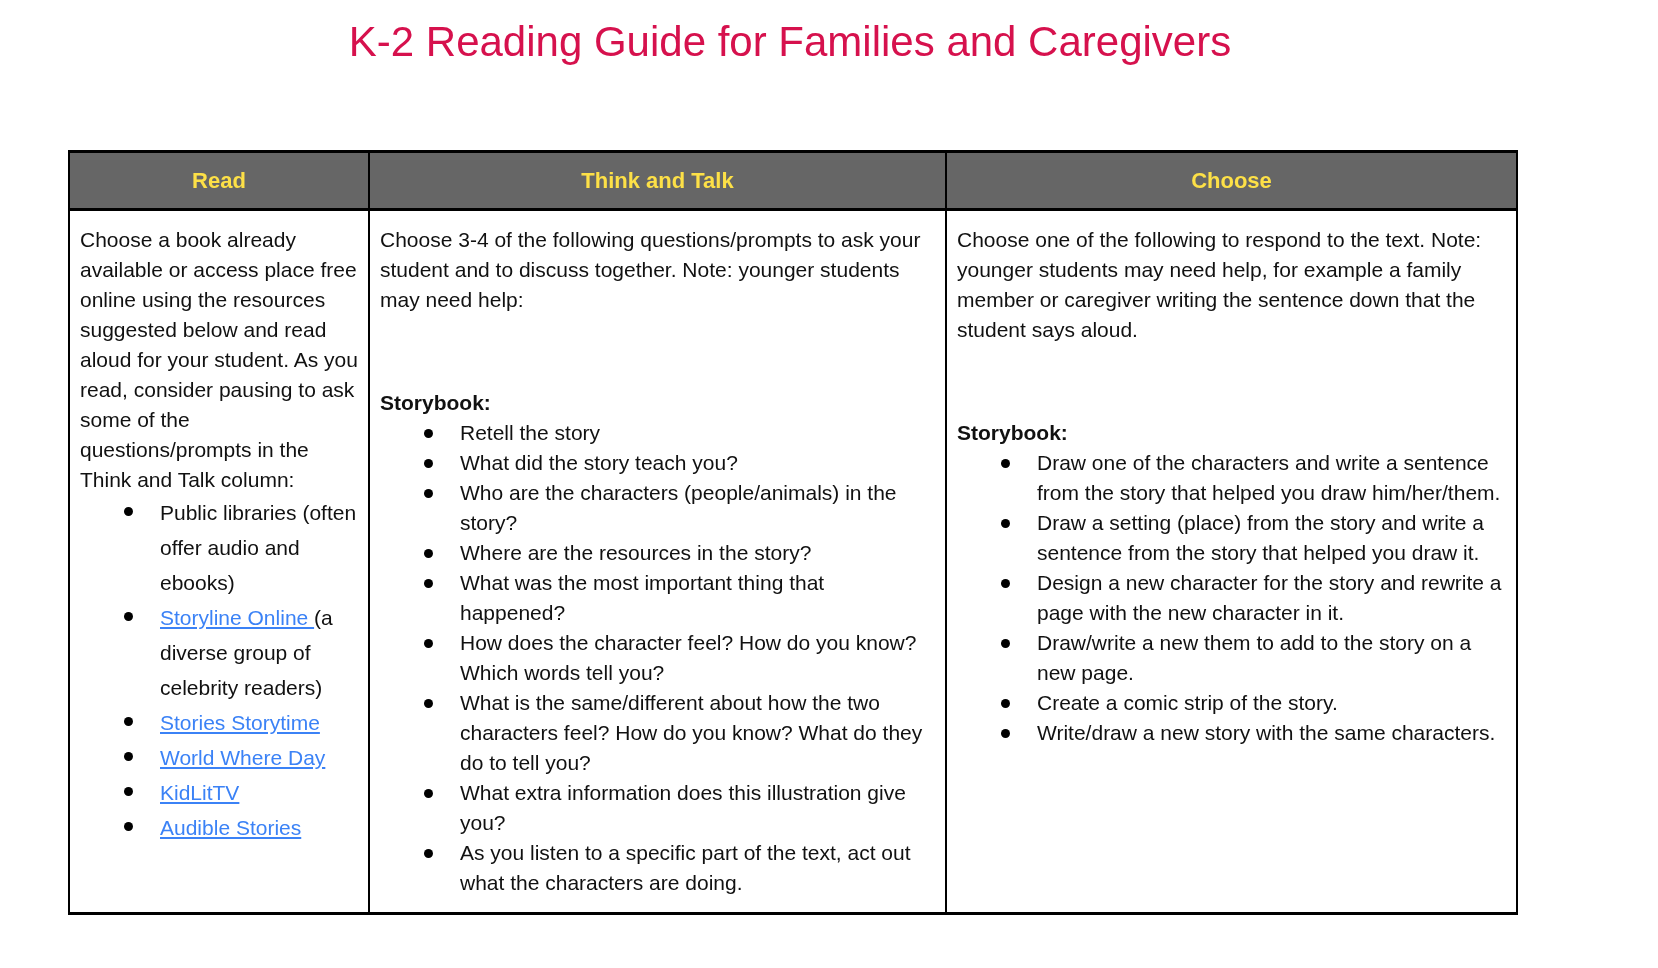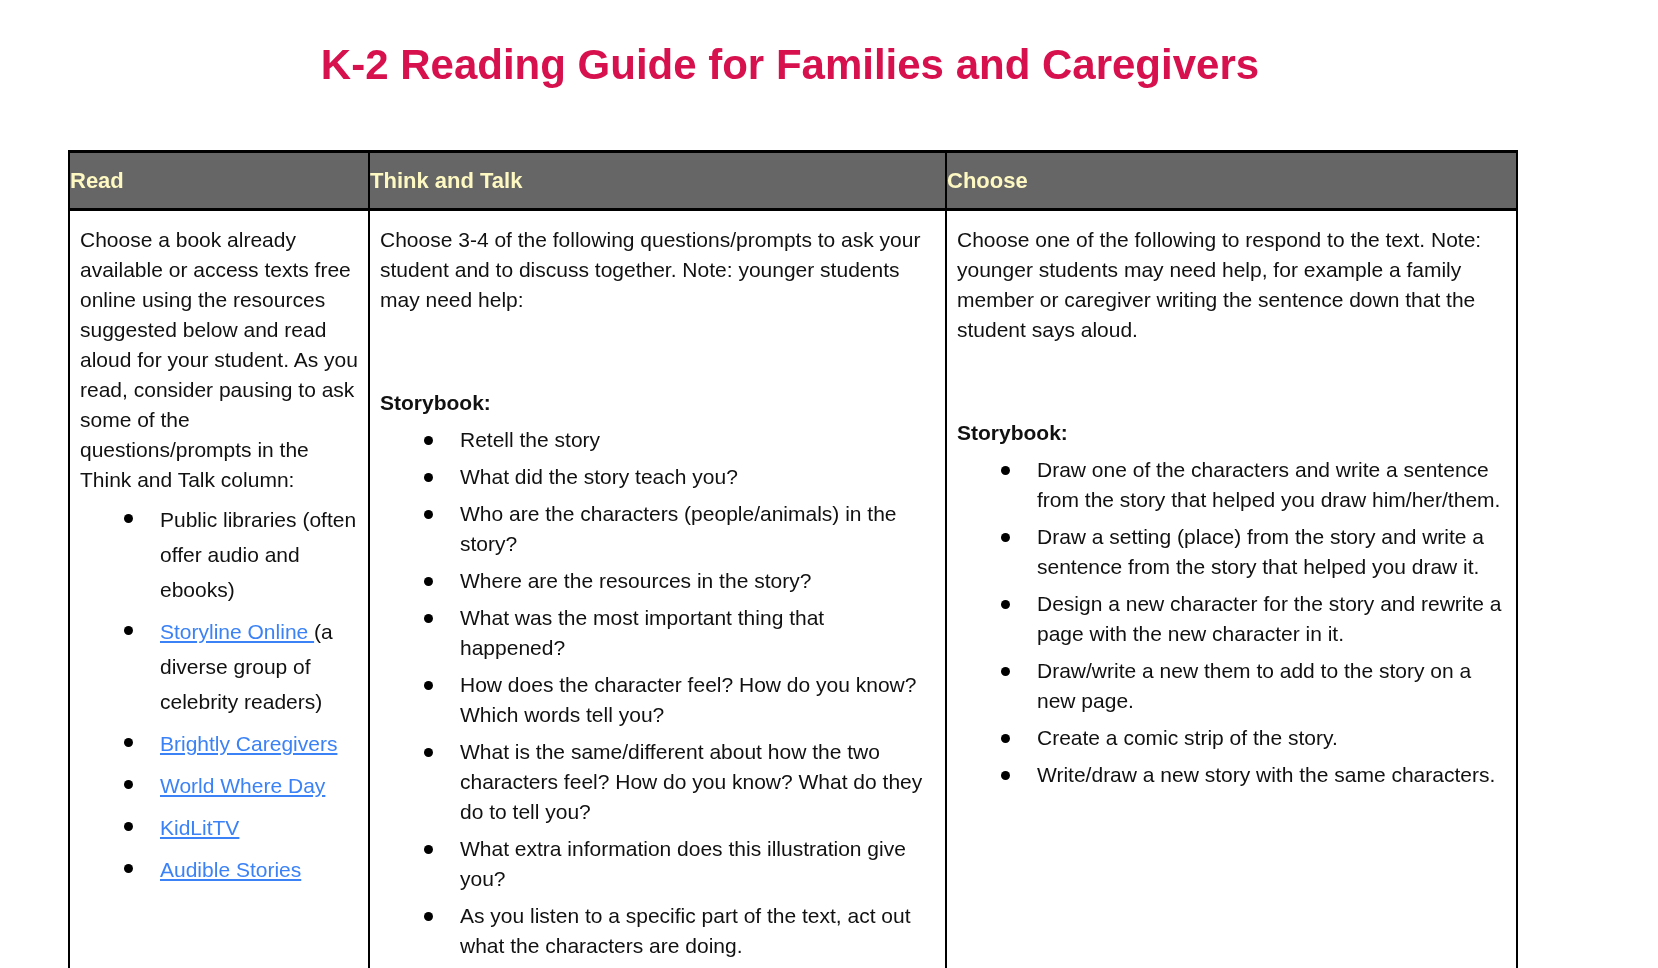--- a/index.html
+++ b/index.html
@@ -1,32 +1,32 @@
 <!DOCTYPE html>
 <html><head>
 <meta charset="utf-8">
 <style>
   html, body { margin: 0; padding: 0; background: #ffffff; }
   body { width: 1658px; height: 968px; position: relative; overflow: hidden;
          font-family: "Liberation Sans", "DejaVu Sans", sans-serif; color: #111; }
   .title { position: absolute; left: 0; top: 18px; width: 1580px; text-align: center;
-           font-size: 42px; font-weight: bold; color: #d6114d; letter-spacing: 0px; margin-top: 23px; }
+           font-size: 42px; font-weight: normal; color: #d6114d; letter-spacing: 0px; }
   table.guide { position: absolute; left: 68px; top: 150px; width: 1448px;
                 border-collapse: collapse; table-layout: fixed; }
-  table.guide th { background: #666666; color: #fef9c3; font-weight: bold; font-size: 22px;
-                   height: 55px; padding: 0; text-align: left; border: 2px solid #000;
+  table.guide th { background: #666666; color: #fde047; font-weight: bold; font-size: 22px;
+                   height: 55px; padding: 0; text-align: center; border: 2px solid #000;
                    border-top: 3px solid #000; }
   table.guide td { vertical-align: top; border: 2px solid #000; border-top: 3px solid #000;
                    border-bottom: 3px solid #000; padding: 14px 10px 14px 10px;
                    font-size: 21px; line-height: 30px; height: 630px; }
   .col-read { width: 300px; }
   .col-think { width: 577px; }
   .col-write { width: 571px; }
   ul.bul { list-style: none; margin: 0; padding: 0; }
-  ul.bul li { position: relative; padding-left: 80px; margin-top: 7px; }
+  ul.bul li { position: relative; padding-left: 80px; }
   ul.bul li .dot { position: absolute; left: 44px; top: 11px; width: 9px; height: 9px;
                    border-radius: 50%; background: #000; }
   ul.read-list li { line-height: 35px; }
   ul.read-list li .dot { top: 12px; }
   a.link { color: #3b82f6; text-decoration: underline; }
   .bold { font-weight: bold; margin-top: 43px; }
   .spacer { height: 30px; }
 </style>
 </head>
 <body>
@@ -43,33 +43,33 @@
     <tr>
       <th>Read</th>
       <th>Think and Talk</th>
       <th>Choose</th>
     </tr>
   </thead>
   <tbody>
     <tr>
 
       <td>
-        <div>Choose a book already available or access texts free online using the resources suggested below and read aloud for your student. As you read, consider pausing to ask some of the questions/prompts in the Think and Talk column:</div>
+        <div>Choose a book already available or access place free online using the resources suggested below and read aloud for your student. As you read, consider pausing to ask some of the questions/prompts in the Think and Talk column:</div>
         <ul class="bul read-list">
           <li>
             <span class="dot"></span>
             <span>Public libraries (often offer audio and ebooks)</span>
           </li>
           <li>
             <span class="dot"></span>
             <a class="link">Storyline Online </a><span>(a diverse group of celebrity readers)</span>
           </li>
           <li>
             <span class="dot"></span>
-            <a class="link">Brightly Caregivers</a>
+            <a class="link">Stories Storytime</a>
           </li>
           <li>
             <span class="dot"></span>
             <a class="link">World Where Day</a>
           </li>
           <li>
             <span class="dot"></span>
             <a class="link">KidLitTV</a>
           </li>
           <li>

